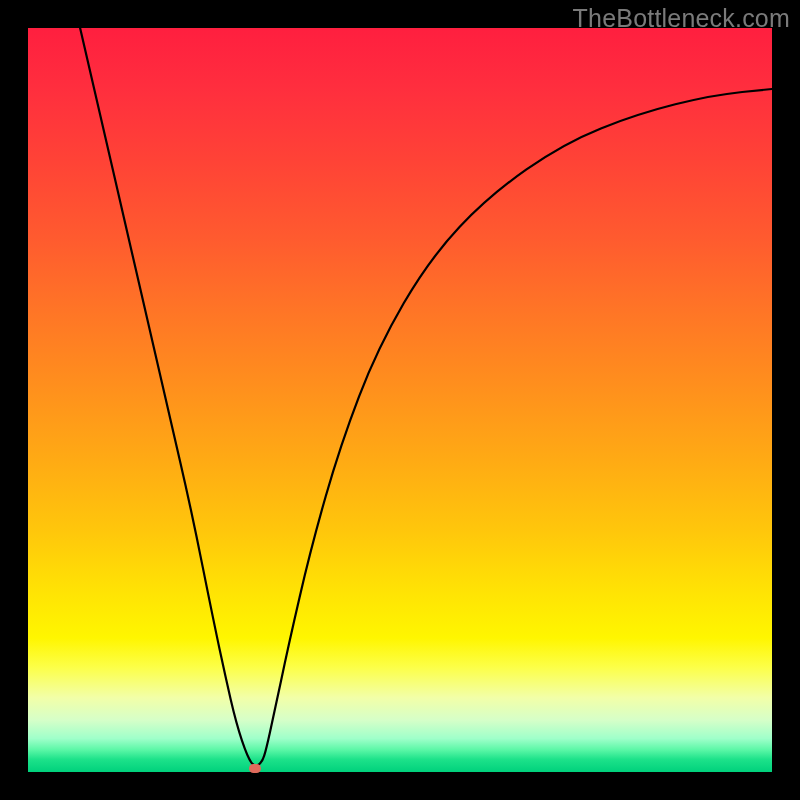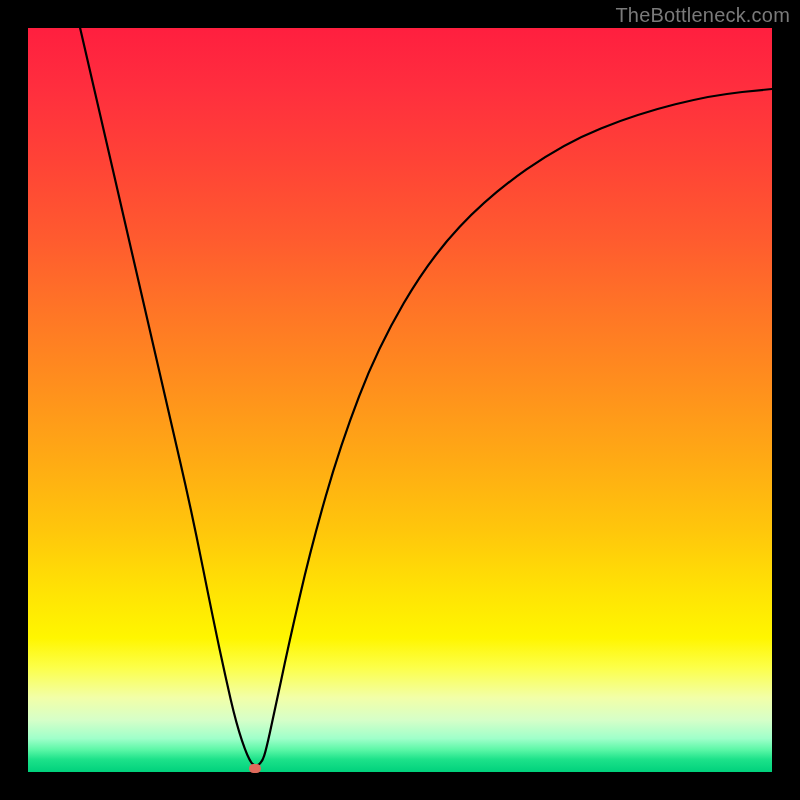--- a/index.html
+++ b/index.html
@@ -65,21 +65,21 @@
     width: 12px;
     height: 9px;
     border-radius: 5px;
     background: #e06a5c;
   }
   .watermark {
     position: absolute;
     top: 4px;
     right: 10px;
     color: #7a7a7a;
-    font-size: 20px;
+    font-size: 25px;
     letter-spacing: 0.2px;
     font-weight: 500;
   }
 </style>
 </head>
 <body>
 
 <div class="frame">
   <div class="plot-area">
     <svg class="curve-svg" viewBox="0 0 744 744" preserveAspectRatio="none">

